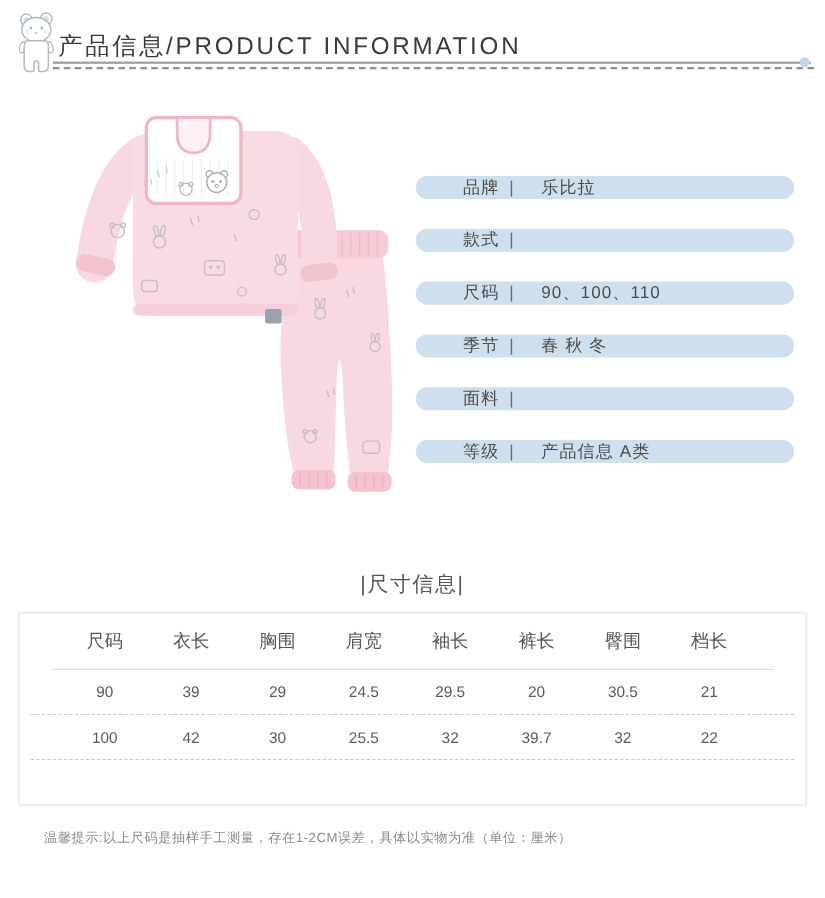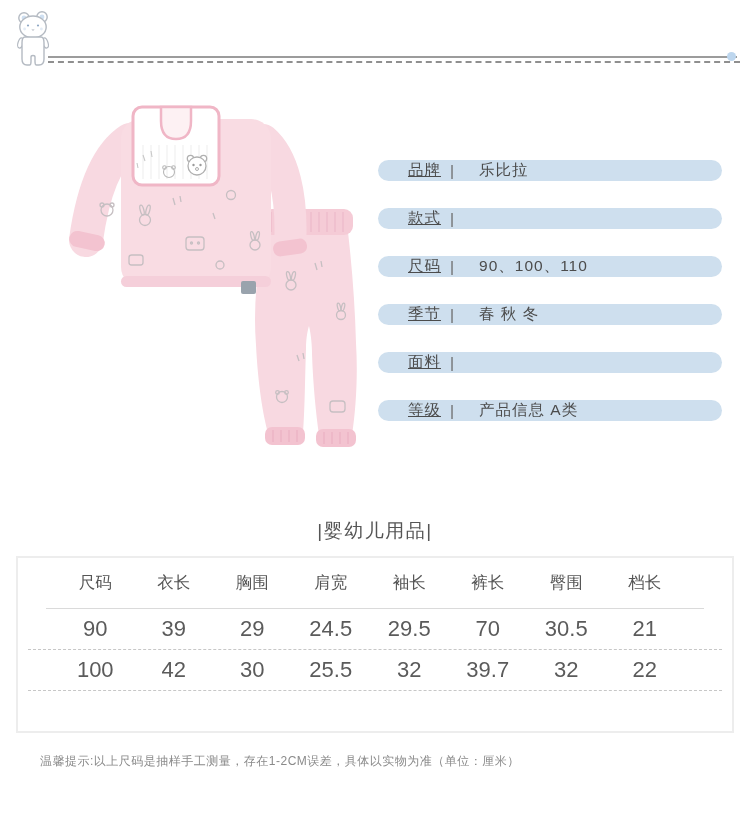--- a/index.html
+++ b/index.html
@@ -15,32 +15,32 @@
   .line-solid { position:absolute; left:48px; right:13px; top:56px; border-top:2px solid #9c9c9c; }
   .line-dashed { position:absolute; left:48px; right:10px; top:61px; border-top:2px dashed #8f8f8f; }
   .line-dot { position:absolute; left:727px; top:52px; width:9px; height:9px; border-radius:50%;
               background:#bdd6ee; z-index:2; }
 
   
   .product-photo { position:absolute; left:45px; top:95px; width:330px; height:360px; }
   .attr-list { position:absolute; left:378px; top:160px; width:344px; }
   .attr-row { display:flex; align-items:center; height:21px; border-radius:11px;
               background:#cedfee; margin-bottom:27px; font-size:15.5px; color:#4c4c4c; }
-  .attr-label { margin-left:30px; letter-spacing:1px; white-space:nowrap;text-decoration:underline; }
+  .attr-label { margin-left:43px; letter-spacing:1px; white-space:nowrap; }
   .attr-sep { margin-left:9px; color:#6a6a6a; }
   .attr-value { margin-left:25px; letter-spacing:1px; white-space:nowrap; }
 
   
   .size-title { position:absolute; left:0; top:518px; width:750px; text-align:center;
                 font-size:19px; color:#555; letter-spacing:1.5px; }
   .size-table { position:absolute; left:16px; top:556px; width:718px; height:177px;
                 border:2px solid #ededed; background:#ffffff; }
   .t-head, .t-row { display:flex; padding-left:38px; padding-right:48px; }
   .t-head { height:50px; align-items:center; color:#565656; font-size:16.5px; }
-  .t-row { height:40px; align-items:center; color:#5b5b5b; font-size:22px; }
+  .t-row { height:40px; align-items:center; color:#5b5b5b; font-size:14px; }
   .t-cell { flex:1; text-align:center; white-space:nowrap; }
   .head-divider { border-top:1px solid #dadada; margin:0 28px; }
   .row-divider { border-top:1px dashed #c7c7c7; margin:0 10px; }
 
   
   .note { position:absolute; left:40px; top:753px; font-size:12px; color:#8a8a8a;
           letter-spacing:0.5px; white-space:nowrap; }
 </style>
 </head>
 <body>
@@ -61,20 +61,21 @@
       <ellipse cx="16" cy="16" rx="13.2" ry="11" fill="#ffffff" stroke="#b4bac2" stroke-width="1.4"></ellipse>
       <ellipse cx="3.6" cy="32" rx="2.6" ry="5.2" fill="#ffffff" stroke="#b4bac2" stroke-width="1.2" transform="rotate(18 3.6 32)"></ellipse>
       <ellipse cx="28.4" cy="32" rx="2.6" ry="5.2" fill="#ffffff" stroke="#b4bac2" stroke-width="1.2" transform="rotate(-18 28.4 32)"></ellipse>
       <path d="M8,26 Q5,26 5,32 L5,48 Q5,54 10,54 L12.5,54 Q14,54 14,50.5 L14,46 Q14,44.5 16,44.5 Q18,44.5 18,46 L18,50.5 Q18,54 19.5,54 L22,54 Q27,54 27,48 L27,32 Q27,26 24,26 Z" fill="#ffffff" stroke="#b4bac2" stroke-width="1.4"></path>
       <circle cx="11" cy="14.5" r="1.1" fill="#8fa8c4"></circle>
       <circle cx="21" cy="14.5" r="1.1" fill="#8fa8c4"></circle>
       <circle cx="7.6" cy="18" r="1.4" fill="#e3ecf6"></circle>
       <circle cx="24.4" cy="18" r="1.4" fill="#e3ecf6"></circle>
       <path d="M14.8,18.6 Q16,19.8 17.2,18.6" fill="none" stroke="#b4bac2" stroke-width="1"></path>
     </svg>
+    <div class="page-title">产品信息/PRODUCT INFORMATION</div>
   </div>
 
   <svg class="product-photo" viewBox="0 0 330 360">
 
     <g>
       <path d="M220,137 C212,174 208,212 211,250 C213,290 218,320 223,338 L258,338
                C260,310 260,280 261,254 C261,242 263,234 264,231 C266,239 267,251 267,259
                C268,289 271,319 274,340 L307,340 C311,314 313,280 311,248 C310,210 307,172 303,137 Z" fill="#f8d9e1"></path>
       <rect x="218" y="114" width="90" height="26" rx="9" fill="#f5cbd6"></rect>
       <g stroke="#ecb9ca" stroke-width="1.2">
@@ -206,41 +207,41 @@
       <span class="attr-label">面料</span>
       <span class="attr-sep">|</span>
     </div>
     <div class="attr-row">
       <span class="attr-label">等级</span>
       <span class="attr-sep">|</span>
       <span class="attr-value">产品信息 A类</span>
     </div>
   </div>
 
-  <div class="size-title">|婴幼儿用品|</div>
+  <div class="size-title">|尺寸信息|</div>
 
   <div class="size-table">
     <div class="t-head">
       <span class="t-cell">尺码</span>
       <span class="t-cell">衣长</span>
       <span class="t-cell">胸围</span>
       <span class="t-cell">肩宽</span>
       <span class="t-cell">袖长</span>
       <span class="t-cell">裤长</span>
       <span class="t-cell">臀围</span>
       <span class="t-cell">档长</span>
     </div>
     <div class="head-divider"></div>
     <div class="t-row">
       <span class="t-cell">90</span>
       <span class="t-cell">39</span>
       <span class="t-cell">29</span>
       <span class="t-cell">24.5</span>
       <span class="t-cell">29.5</span>
-      <span class="t-cell">70</span>
+      <span class="t-cell">20</span>
       <span class="t-cell">30.5</span>
       <span class="t-cell">21</span>
     </div>
     <div class="row-divider"></div>
     <div class="t-row">
       <span class="t-cell">100</span>
       <span class="t-cell">42</span>
       <span class="t-cell">30</span>
       <span class="t-cell">25.5</span>
       <span class="t-cell">32</span>

